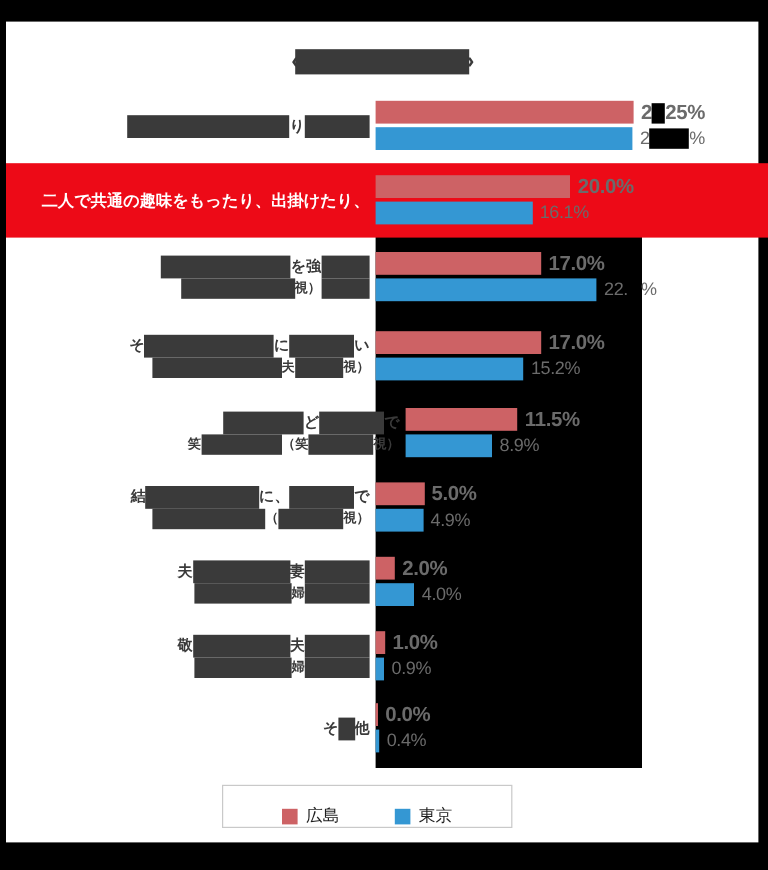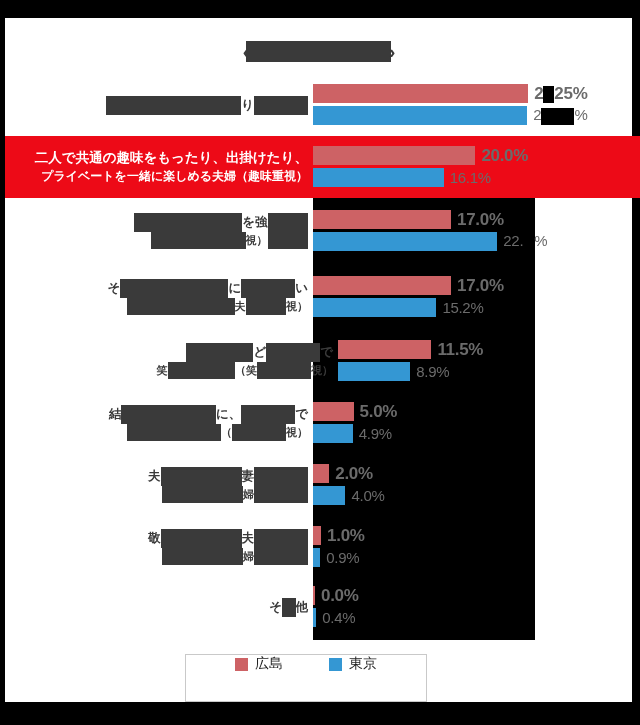--- a/index.html
+++ b/index.html
@@ -73,23 +73,23 @@
   }
   .val.sub{font-size:15px;font-weight:400;color:#6b6b6b;}
   .row.highlight .val{color:#6b6b6b;}
 
   
   .redact{background:#3a3a3a;display:inline-block;vertical-align:middle;}
   .redact-blk{background:#000;position:absolute;}
 
   
   #legend{
-    position:absolute;left:180px;top:636px;width:242px;height:48px;
+    position:absolute;left:180px;top:636px;width:242px;height:36px;
     border:1px solid #c9c9c9;background:#ffffff;box-sizing:border-box;
-    display:flex;align-items:flex-start;justify-content:center;gap:46px;
+    display:flex;align-items:flex-end;justify-content:center;gap:46px;
   }
   .legend-item{display:flex;align-items:center;gap:7px;}
   .swatch{width:13px;height:13px;display:block;}
   .swatch.red{background:#cd6265;}
   .swatch.blue{background:#3497d3;}
   .legend-text{font-size:14px;color:#1d1d1d;font-weight:400;}
 </style>
 </head>
 <body>
 
@@ -120,21 +120,20 @@
                 <span class="bar blue" style="width: 214.368px;"></span>
                 <span class="val sub"><span>2</span><span class="redact" style="background: rgb(0, 0, 0); width: 33px; height: 17px;"></span><span>%</span></span>
               </div>
             </div>
           </div>
         </div>
         <div class="row highlight" style="position: absolute; left: 0px; top: 62px; width: 627px; height: 62px; padding-left: 43px;">
           <div class="row-inner">
             <div class="label-cell">
               <div class="label-line">二人で共通の趣味をもったり、出掛けたり、</div>
-              <div class="label-line sm">プライベートを一緒に楽しめる夫婦（趣味重視）</div>
             </div>
             <div class="bars-cell">
               <div class="barline top">
                 <span class="bar red" style="width: 162.4px;"></span>
                 <span class="val">20.0%</span>
               </div>
               <div class="barline bot">
                 <span class="bar blue" style="width: 130.732px;"></span>
                 <span class="val sub">16.1%</span>
               </div>

